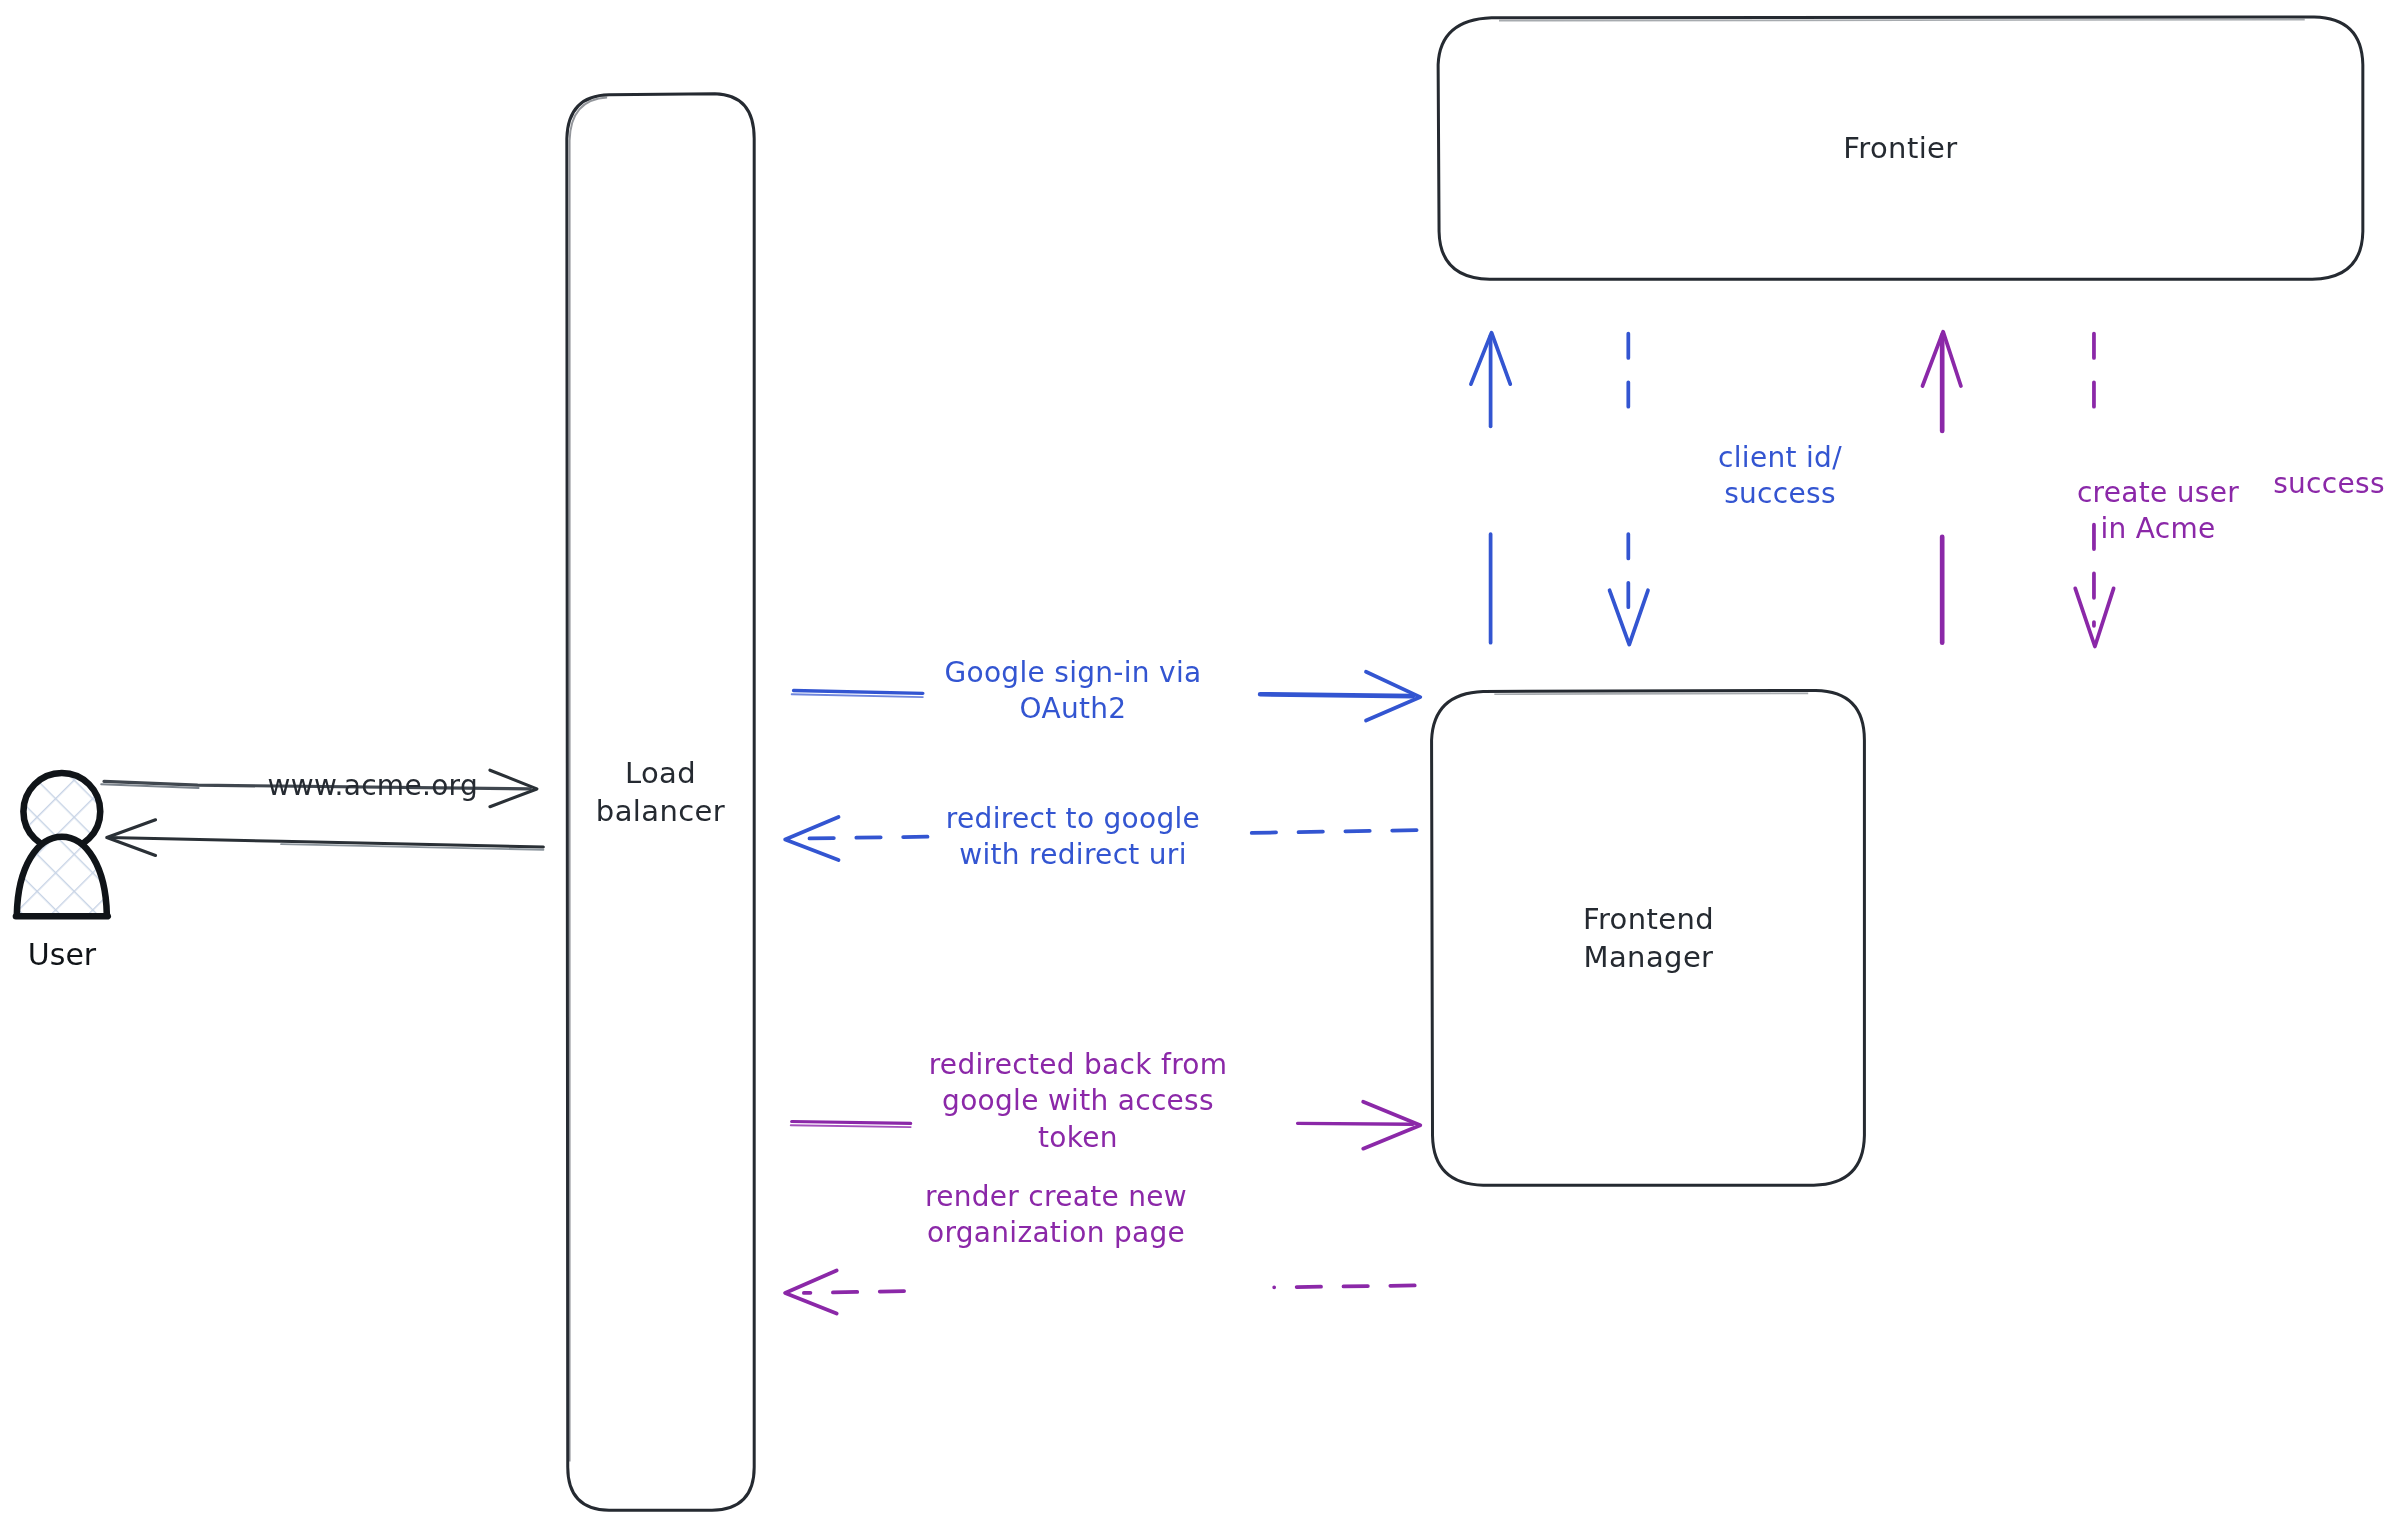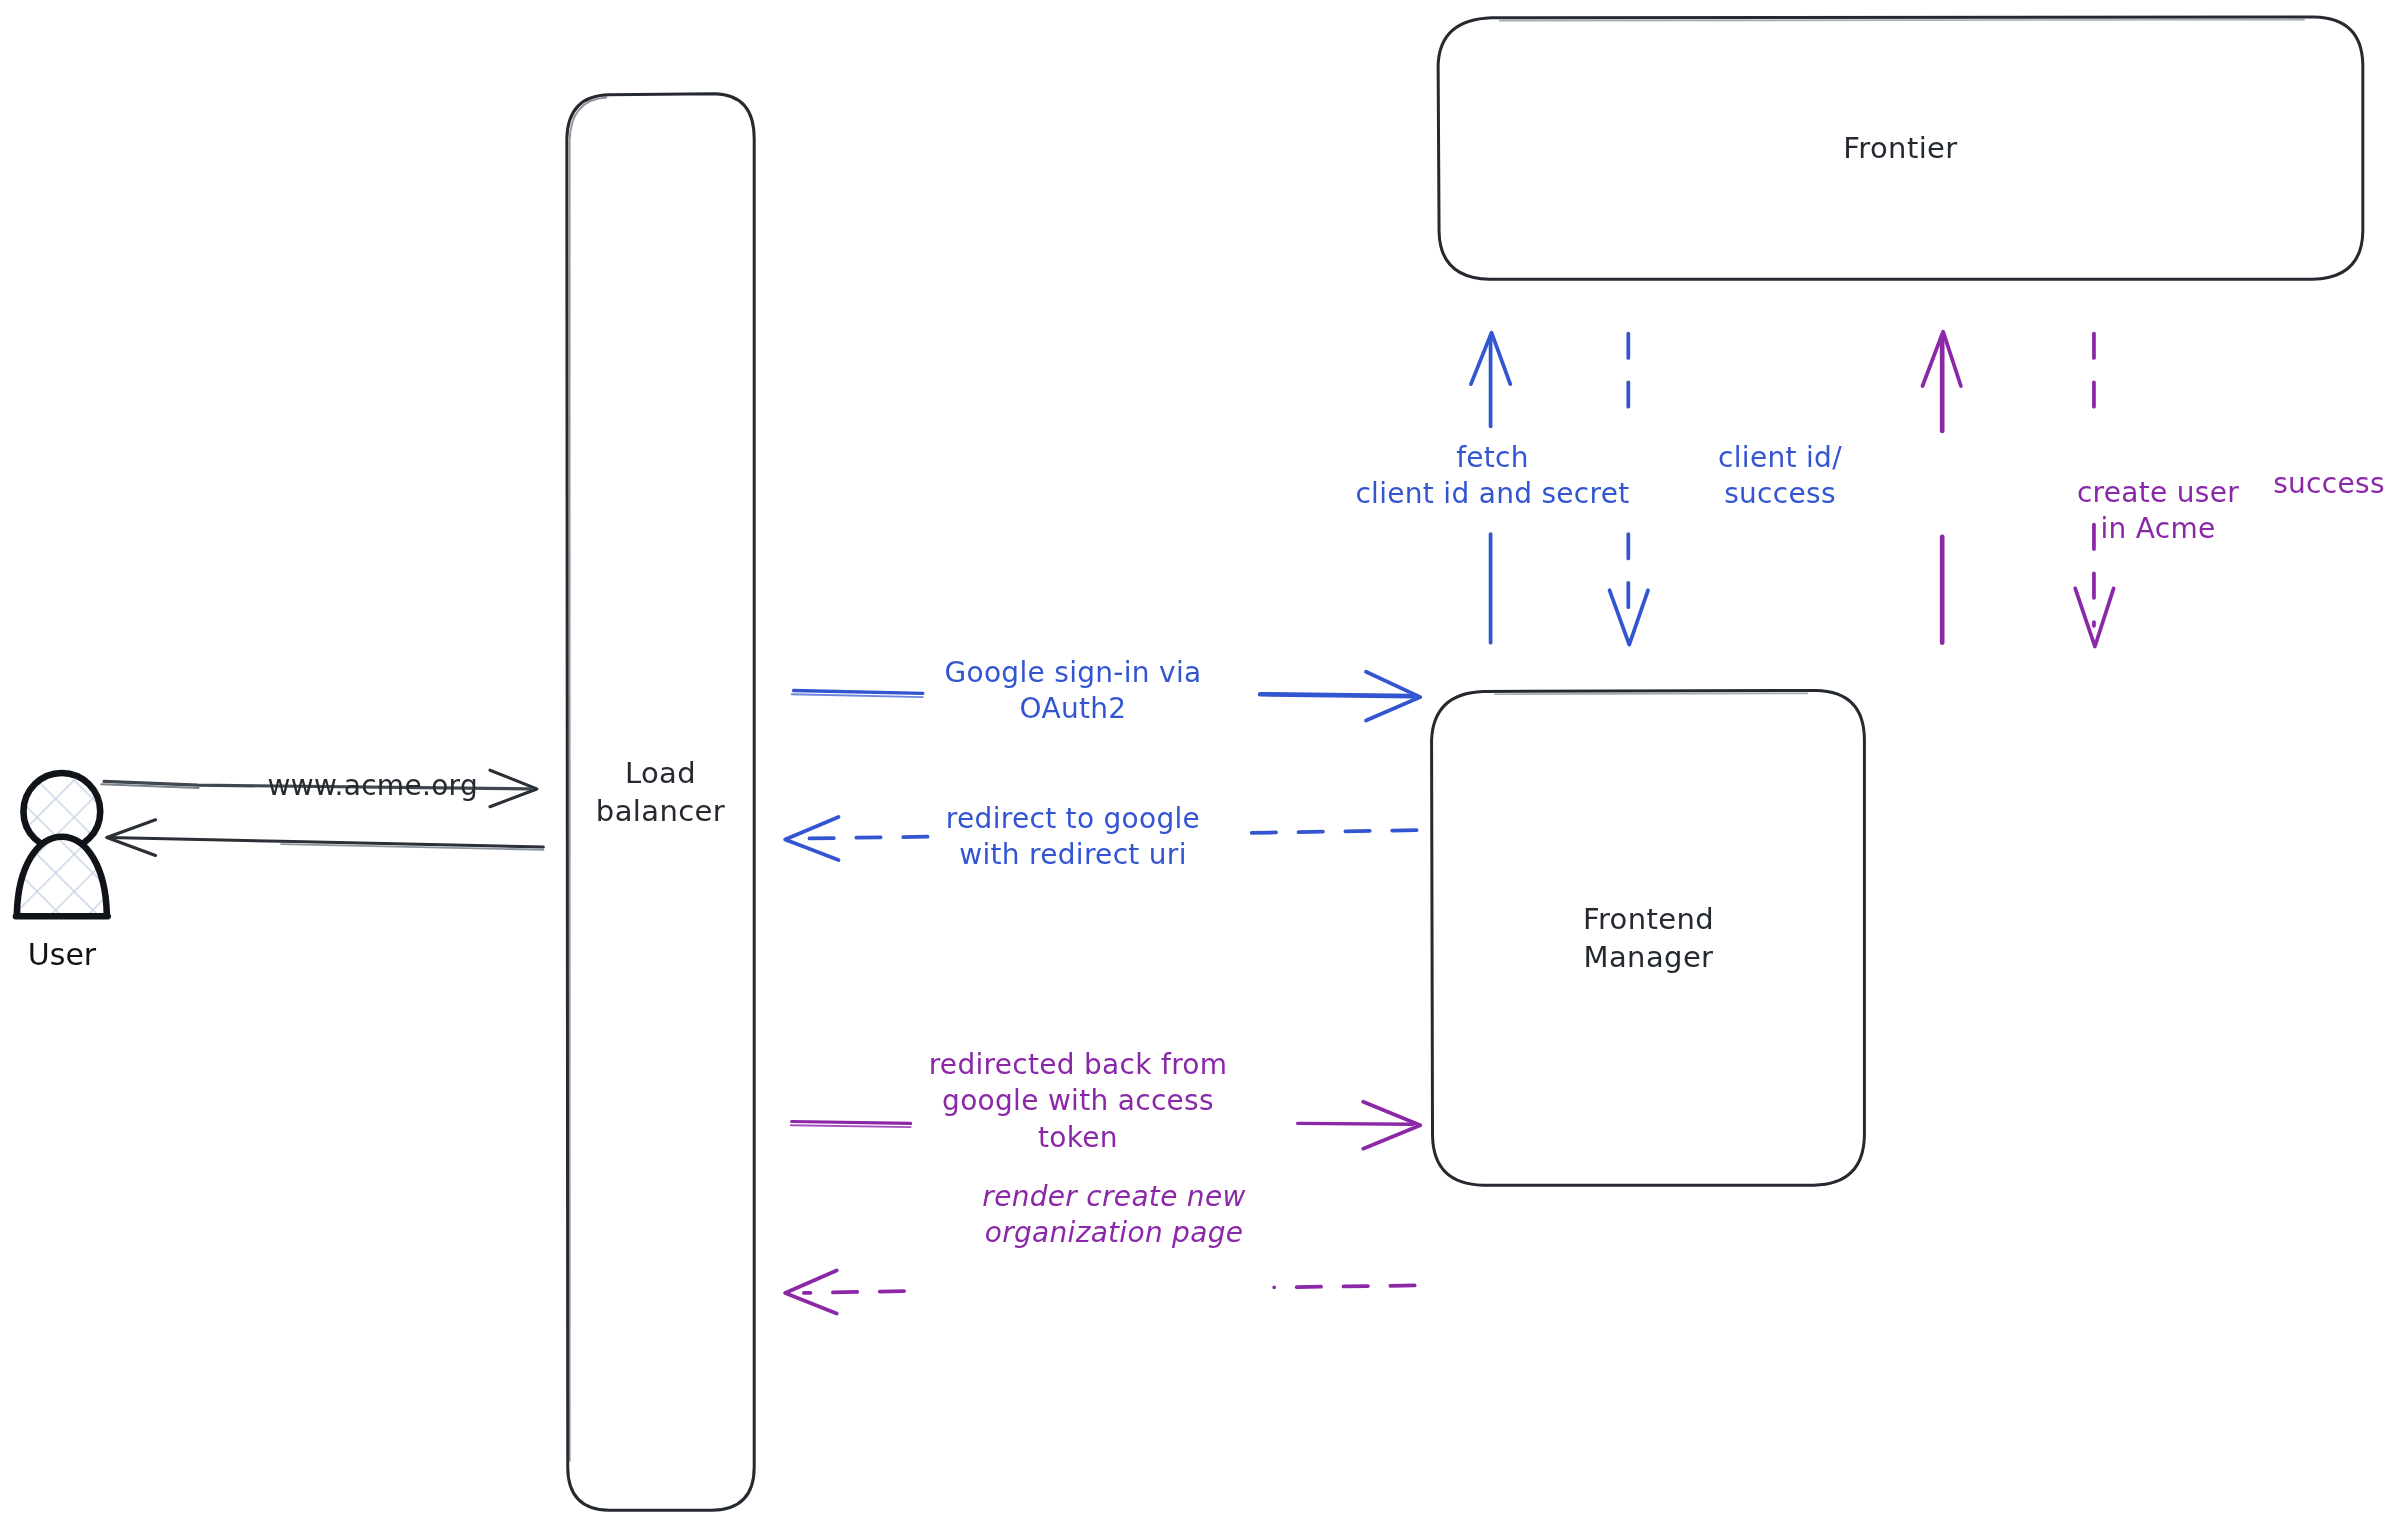--- a/index.html
+++ b/index.html
@@ -197,25 +197,23 @@
   <div class="edge-label blue" style="left:895px; top:655px; width:356px;">Google sign-in via
 OAuth2</div>
 
   <div class="edge-label blue" style="left:895px; top:801px; width:356px;">redirect to google
 with redirect uri</div>
 
   <div class="edge-label purple" style="left:881px; top:1047px; width:394px;">redirected back from
 google with access
 token</div>
 
-  <div class="edge-label purple" style="left:922px; top:1179px; width:384px;font-style:italic;">render create new
+  <div class="edge-label purple" style="left:864px; top:1179px; width:384px;">render create new
 organization page</div>
 
-  <div class="edge-label blue" style="left:1298px; top:440px; width:389px;">fetch
-client id and secret</div>
 
   <div class="edge-label blue" style="left:1677px; top:440px; width:206px;">client id/
 success</div>
 
   <div class="edge-label purple" style="left:2041px; top:440px; width:234px;margin-top:35px;">create user
 in Acme</div>
 
   <div class="edge-label purple" style="left:2253px; top:466px; width:152px;">success</div>
 
 </div>

